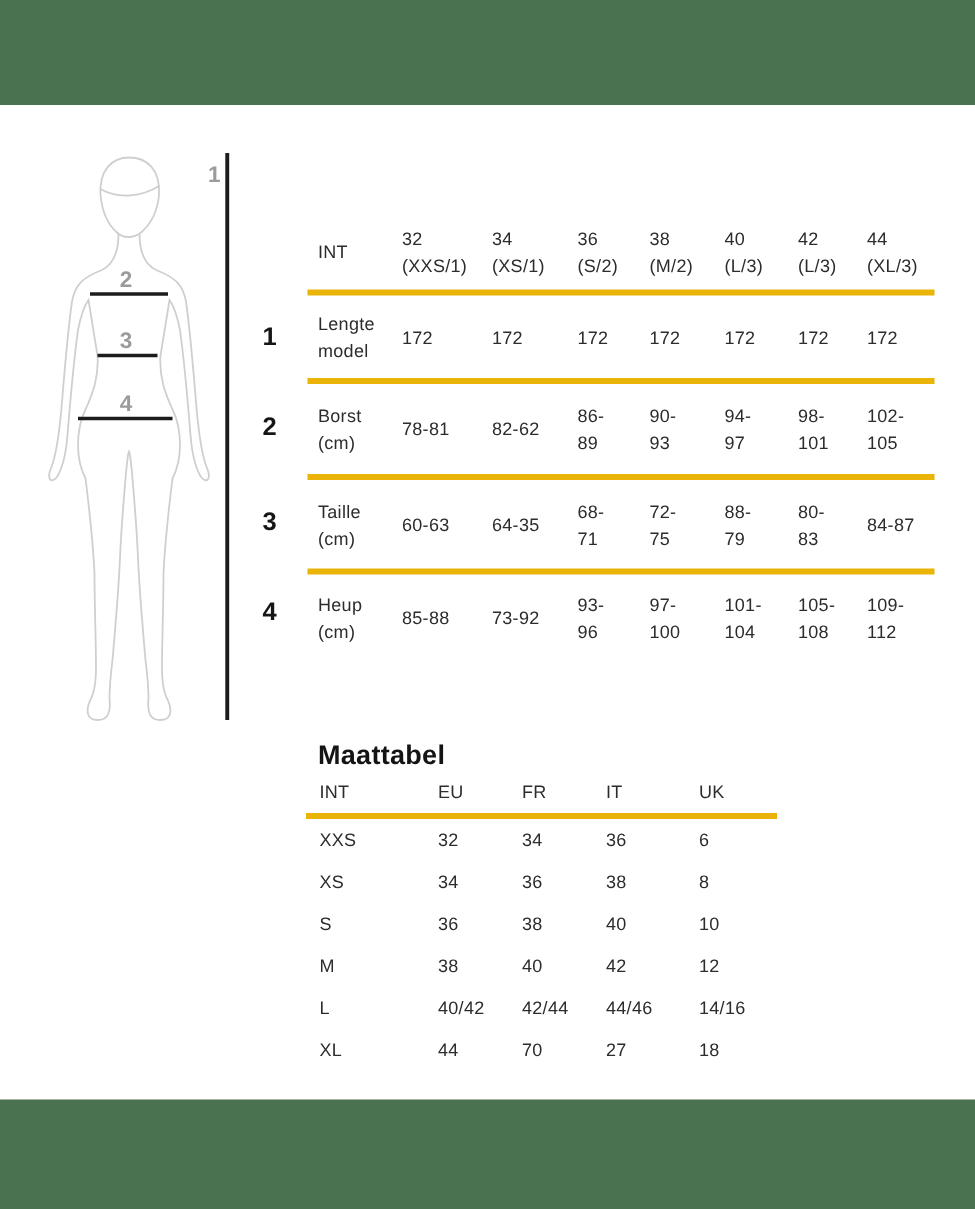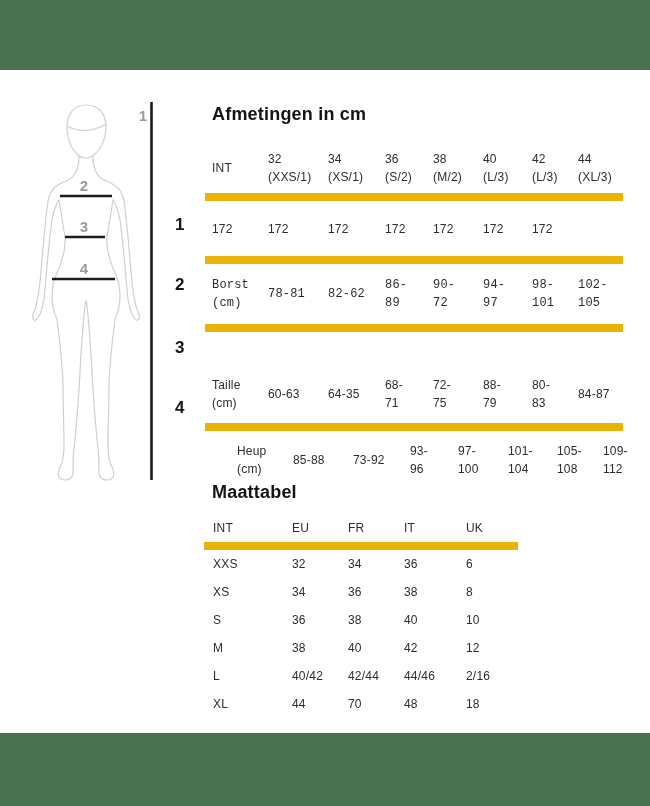--- a/index.html
+++ b/index.html
@@ -10,33 +10,33 @@
   }
   .band { position:absolute; left:0; width:650px; }
   .band-top { top:0; height:70px; }
   .band-bottom { top:733px; height:73px; }
 
   .title {
     position:absolute; left:212px; font-size:18px; font-weight:bold;
     color:#141414; letter-spacing:.2px; line-height:22px;
   }
   #title-measurements { top:103px; }
-  #title-sizes { top:481px;text-align:center; }
+  #title-sizes { top:492px;text-align:center; }
 
   
   .t1 { position:absolute; left:205px; top:143px; width:418px;
         font-size:12px; line-height:1.5; letter-spacing:.2px; }
   .t1 .trow { display:grid; grid-template-columns:63px 60px 57px 48px 50px 49px 46px 45px;
         align-items:center; }
   .t1 .thead { height:50px; }
   .t1 .r0 { height:55px; }
-  .t1 .r1 { height:60px;font-family:Liberation Mono, monospace; }
-  .t1 .r2 { height:59px;margin-top:32px; }
-  .t1 .r3 { height:57px;margin-left:25px; }
-  .rule { border-bottom:8px solid #eab308; }
+  .t1 .r1 { height:60px; }
+  .t1 .r2 { height:59px; }
+  .t1 .r3 { height:57px; }
+  .rule { border-bottom:4px solid #eab308; }
   .cell { white-space:pre-line; }
   .t1 .cell:first-child { padding-left:7px; }
 
   
   .rownum { position:absolute; left:175px; width:16px; height:20px;
         font-size:17px; font-weight:bold; color:#161616; text-align:left; line-height:20px; }
   #rn1 { top:215px; } #rn2 { top:275px; } #rn3 { top:338px; } #rn4 { top:398px; }
 
   
   .t2 { position:absolute; left:204px; top:514px; width:314px;
@@ -92,21 +92,20 @@
       <line x1="40" y1="137" x2="80" y2="137" stroke="#1c1c1c" stroke-width="2.4"></line>
       <line x1="27" y1="179" x2="90" y2="179" stroke="#1c1c1c" stroke-width="2.4"></line>
 
       <text x="122" y="21" text-anchor="end" font-size="15" font-weight="bold" fill="#9b9b9b">1</text>
       <text x="59" y="91" text-anchor="middle" font-size="15" font-weight="bold" fill="#9b9b9b">2</text>
       <text x="59" y="132" text-anchor="middle" font-size="15" font-weight="bold" fill="#9b9b9b">3</text>
       <text x="59" y="174" text-anchor="middle" font-size="15" font-weight="bold" fill="#9b9b9b">4</text>
     </svg>
   </div>
 
-  <div class="title" id="title-measurements">Afmetingen in cm</div>
   <div class="title" id="title-sizes">Maattabel</div>
 
   <div class="rownum" id="rn1">1</div>
   <div class="rownum" id="rn2">2</div>
   <div class="rownum" id="rn3">3</div>
   <div class="rownum" id="rn4">4</div>
 
   <div class="t1">
     <div class="trow thead rule">
       <div class="cell">INT</div>
@@ -119,37 +118,39 @@
       <div class="cell">38
 (M/2)</div>
       <div class="cell">40
 (L/3)</div>
       <div class="cell">42
 (L/3)</div>
       <div class="cell">44
 (XL/3)</div>
     </div>
     <div class="trow r0 rule">
+      <div class="cell">Lengte
+model</div>
       <div class="cell">172</div>
       <div class="cell">172</div>
       <div class="cell">172</div>
       <div class="cell">172</div>
       <div class="cell">172</div>
       <div class="cell">172</div>
       <div class="cell">172</div>
     </div>
     <div class="trow r1 rule">
       <div class="cell">Borst
 (cm)</div>
       <div class="cell">78-81</div>
       <div class="cell">82-62</div>
       <div class="cell">86-
 89</div>
       <div class="cell">90-
-72</div>
+93</div>
       <div class="cell">94-
 97</div>
       <div class="cell">98-
 101</div>
       <div class="cell">102-
 105</div>
     </div>
     <div class="trow r2 rule">
       <div class="cell">Taille
 (cm)</div>
@@ -217,24 +218,24 @@
       <div class="cell">38</div>
       <div class="cell">40</div>
       <div class="cell">42</div>
       <div class="cell">12</div>
     </div>
     <div class="trow">
       <div class="cell">L</div>
       <div class="cell">40/42</div>
       <div class="cell">42/44</div>
       <div class="cell">44/46</div>
-      <div class="cell">2/16</div>
+      <div class="cell">14/16</div>
     </div>
     <div class="trow">
       <div class="cell">XL</div>
       <div class="cell">44</div>
       <div class="cell">70</div>
-      <div class="cell">48</div>
+      <div class="cell">27</div>
       <div class="cell">18</div>
     </div>
   </div>
 
 </div>
 
 </body></html>

